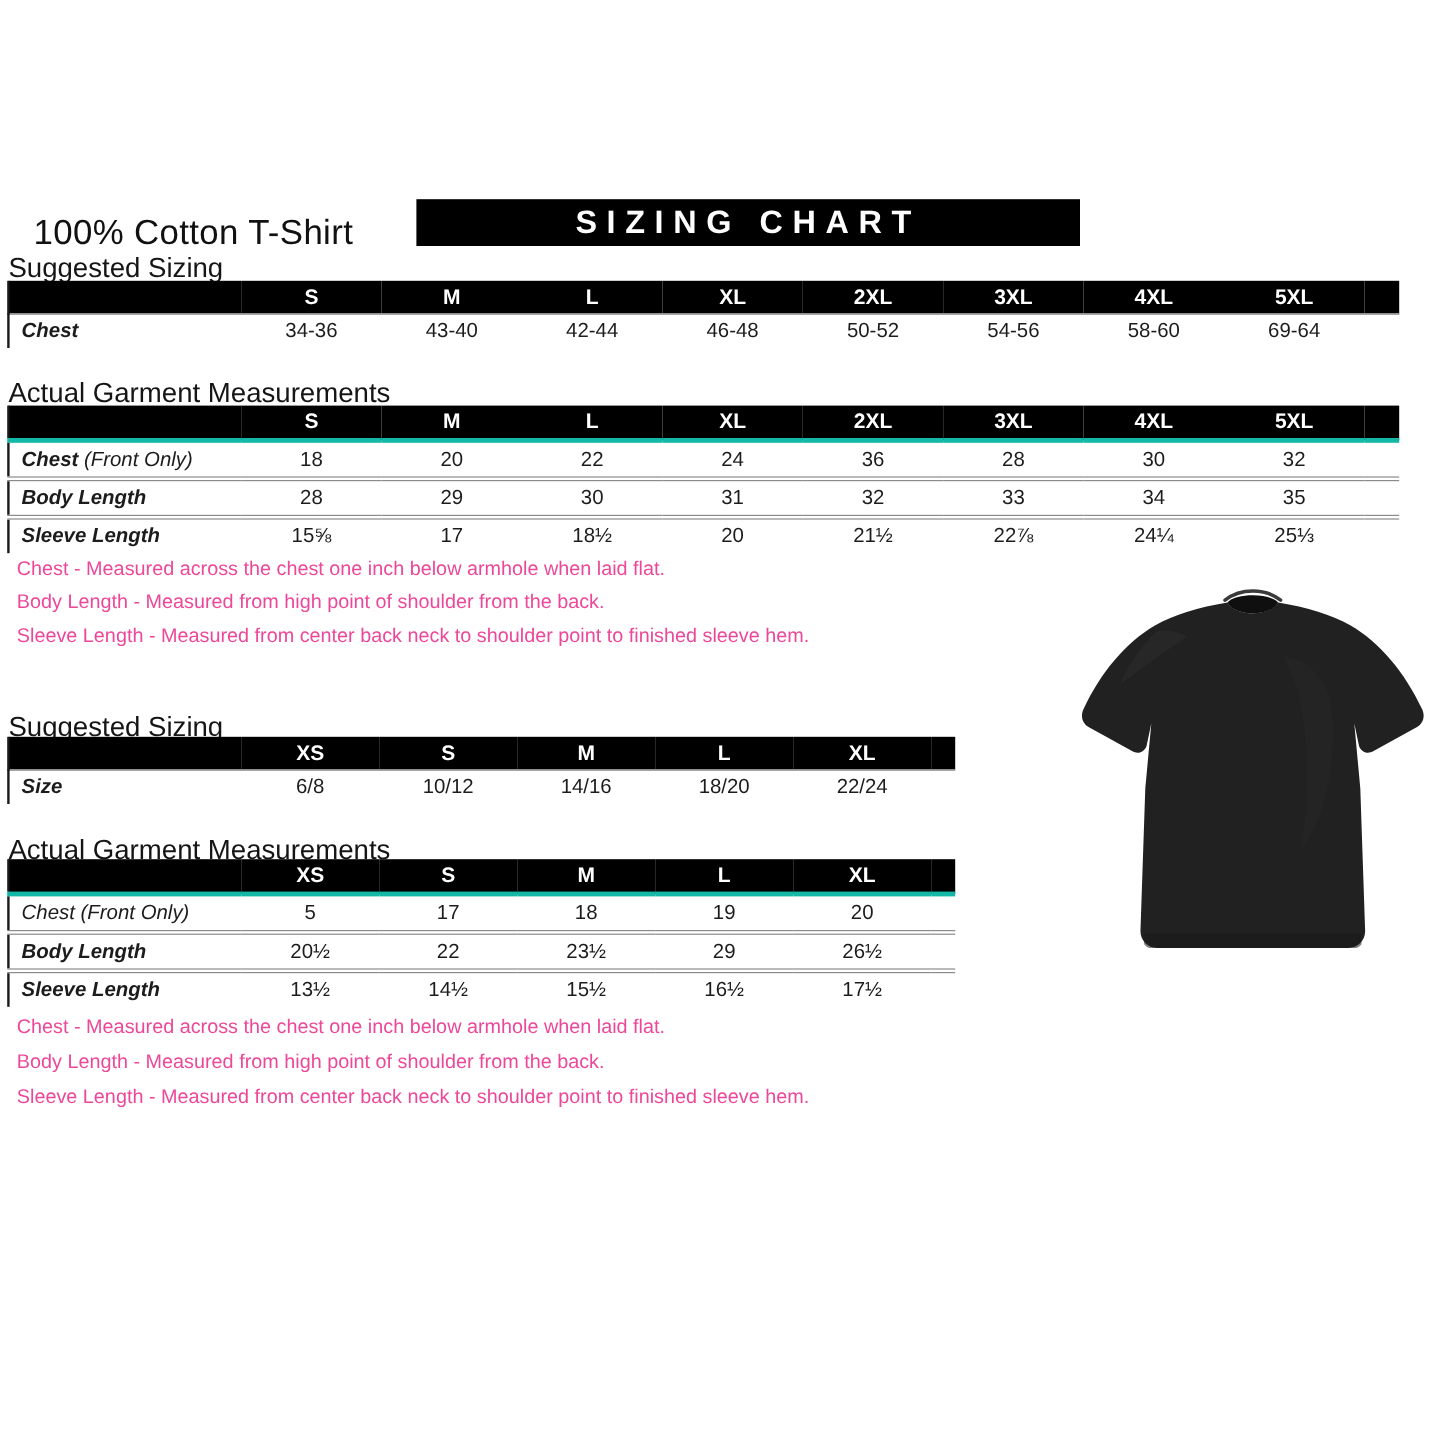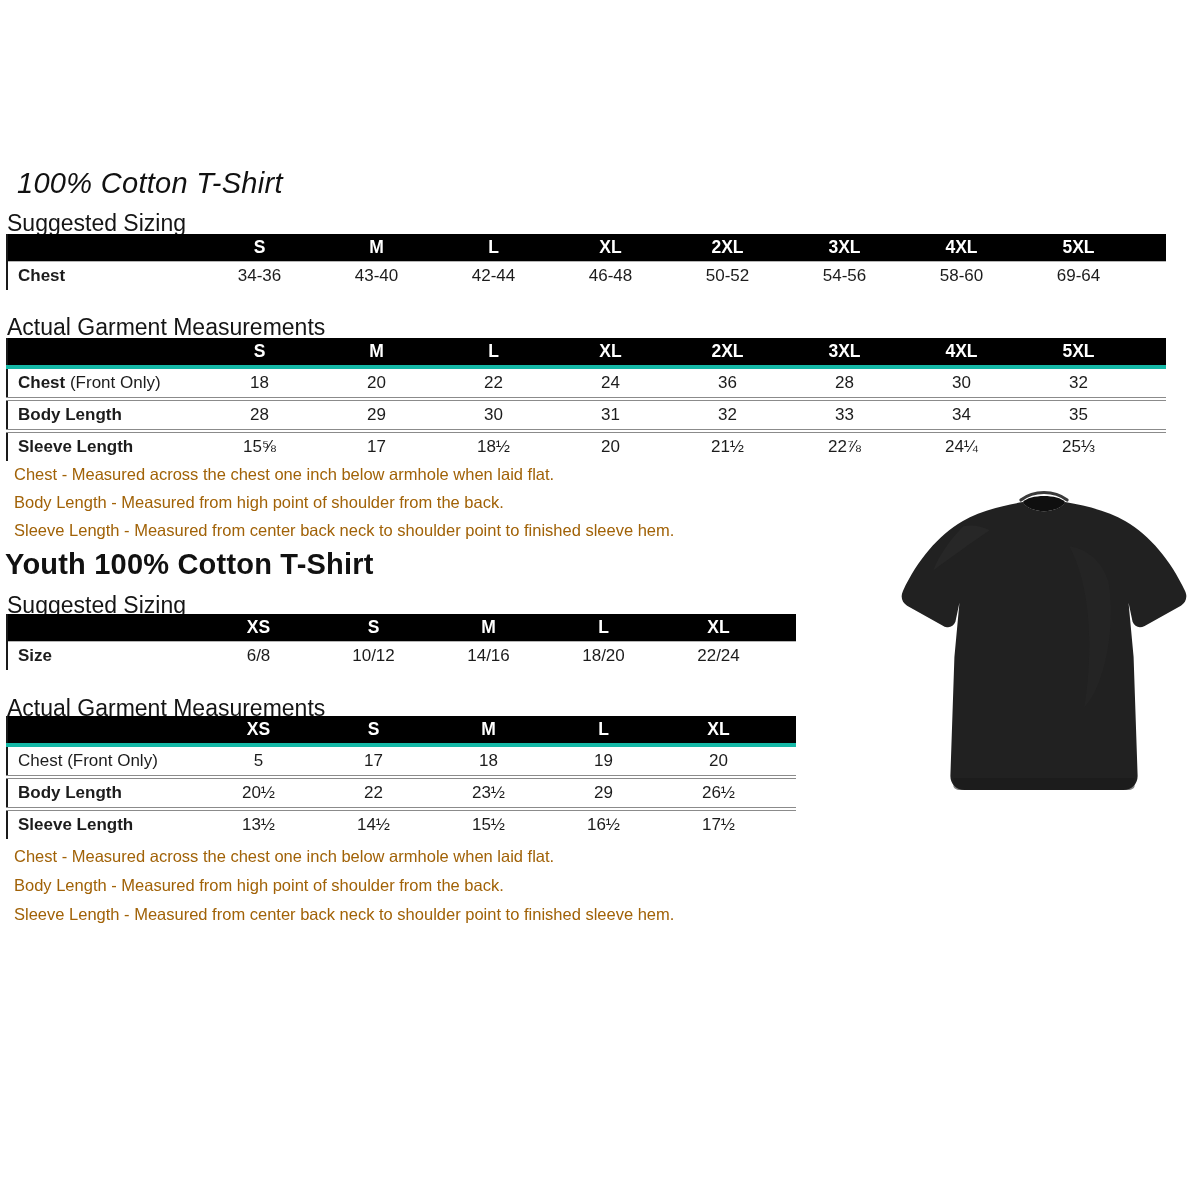--- a/index.html
+++ b/index.html
@@ -26,39 +26,40 @@
   }
   table.size-table.adult{width:1159px;}
   table.size-table.youth{width:789px;}
   .adult col.c-label{width:194px;} .adult col.c-val{width:117px;} .adult col.c-sp{width:29px;}
   .youth col.c-label{width:194px;} .youth col.c-val{width:115px;} .youth col.c-sp{width:20px;}
   table.size-table thead th{
     background:#000;color:#fff;font-weight:bold;height:27px;text-align:center;
     font-size:17.5px;padding:0;
   }
   table.size-table td{height:28px;text-align:center;padding:0;}
-  table.size-table td.lbl{text-align:left;padding-left:10px;font-weight:bold;}
+  table.size-table td.lbl{text-align:left;padding-left:10px;font-weight:bold;font-style:italic;}
   table.size-table td.lbl .reg{font-weight:normal;}
   table.actual tbody tr{border-top:4px double #8b8b8b;}
   table.actual tbody tr:first-child{border-top:4px solid #14b8a6;}
   table.suggested tbody tr:first-child{border-top:1px solid #b5b5b5;}
 
   
-  .notes{font-size:16.5px;color:#a16207;line-height:28px;}
+  .notes{font-size:16.5px;color:#ec4899;line-height:28px;}
   .notes div{white-space:nowrap;}
 
   
   .tshirt-wrap{left:893px;top:480px;width:302px;height:324px;}
 </style>
 </head>
 <body>
 
 <div class="sheet">
 
-  <h1 class="abs main-title" style="margin:5px;font-style:italic;">100% Cotton T-Shirt</h1>
+  <h1 class="abs main-title" style="margin:16px;">100% Cotton T-Shirt</h1>
+  <div class="abs banner">SIZING CHART</div>
 
   <div class="abs section-label" style="left:7px;top:210px;">Suggested Sizing</div>
   <table class="abs size-table adult suggested" style="left:6px;top:234px;">
       <colgroup>
         <col class="c-label">
         <col class="c-val">
         <col class="c-val">
         <col class="c-val">
         <col class="c-val">
         <col class="c-val">
@@ -164,21 +165,20 @@
         </tr>
       </tbody>
     </table>
 
   <div class="abs notes" style="left:14px;top:460px;">
     <div>Chest - Measured across the chest one inch below armhole when laid flat.</div>
     <div>Body Length - Measured from high point of shoulder from the back.</div>
     <div>Sleeve Length - Measured from center back neck to shoulder point to finished sleeve hem.</div>
   </div>
 
-  <h2 class="abs youth-title" style="margin:0;">Youth 100% Cotton T-Shirt</h2>
 
   <div class="abs section-label" style="left:7px;top:592px;">Suggested Sizing</div>
   <table class="abs size-table youth suggested" style="left:6px;top:614px;">
       <colgroup>
         <col class="c-label">
         <col class="c-val">
         <col class="c-val">
         <col class="c-val">
         <col class="c-val">
         <col class="c-val">

